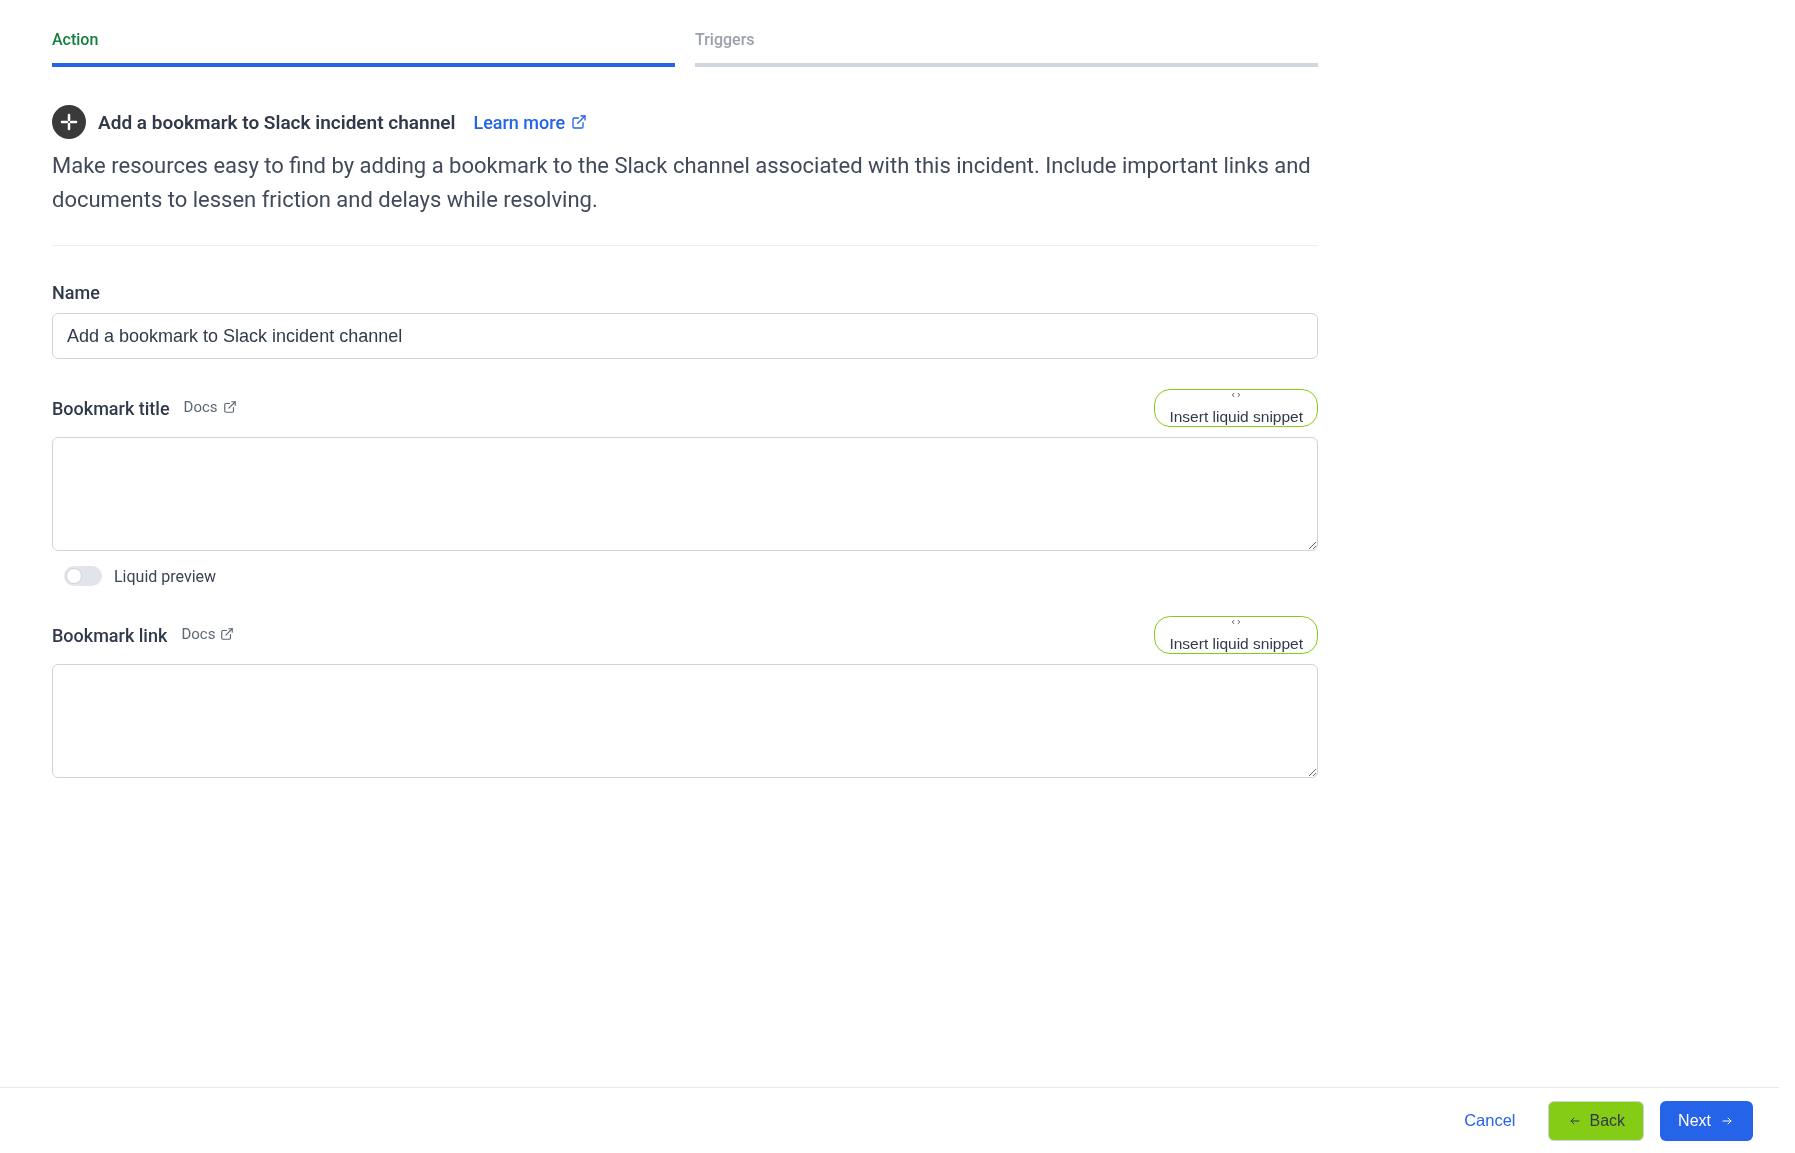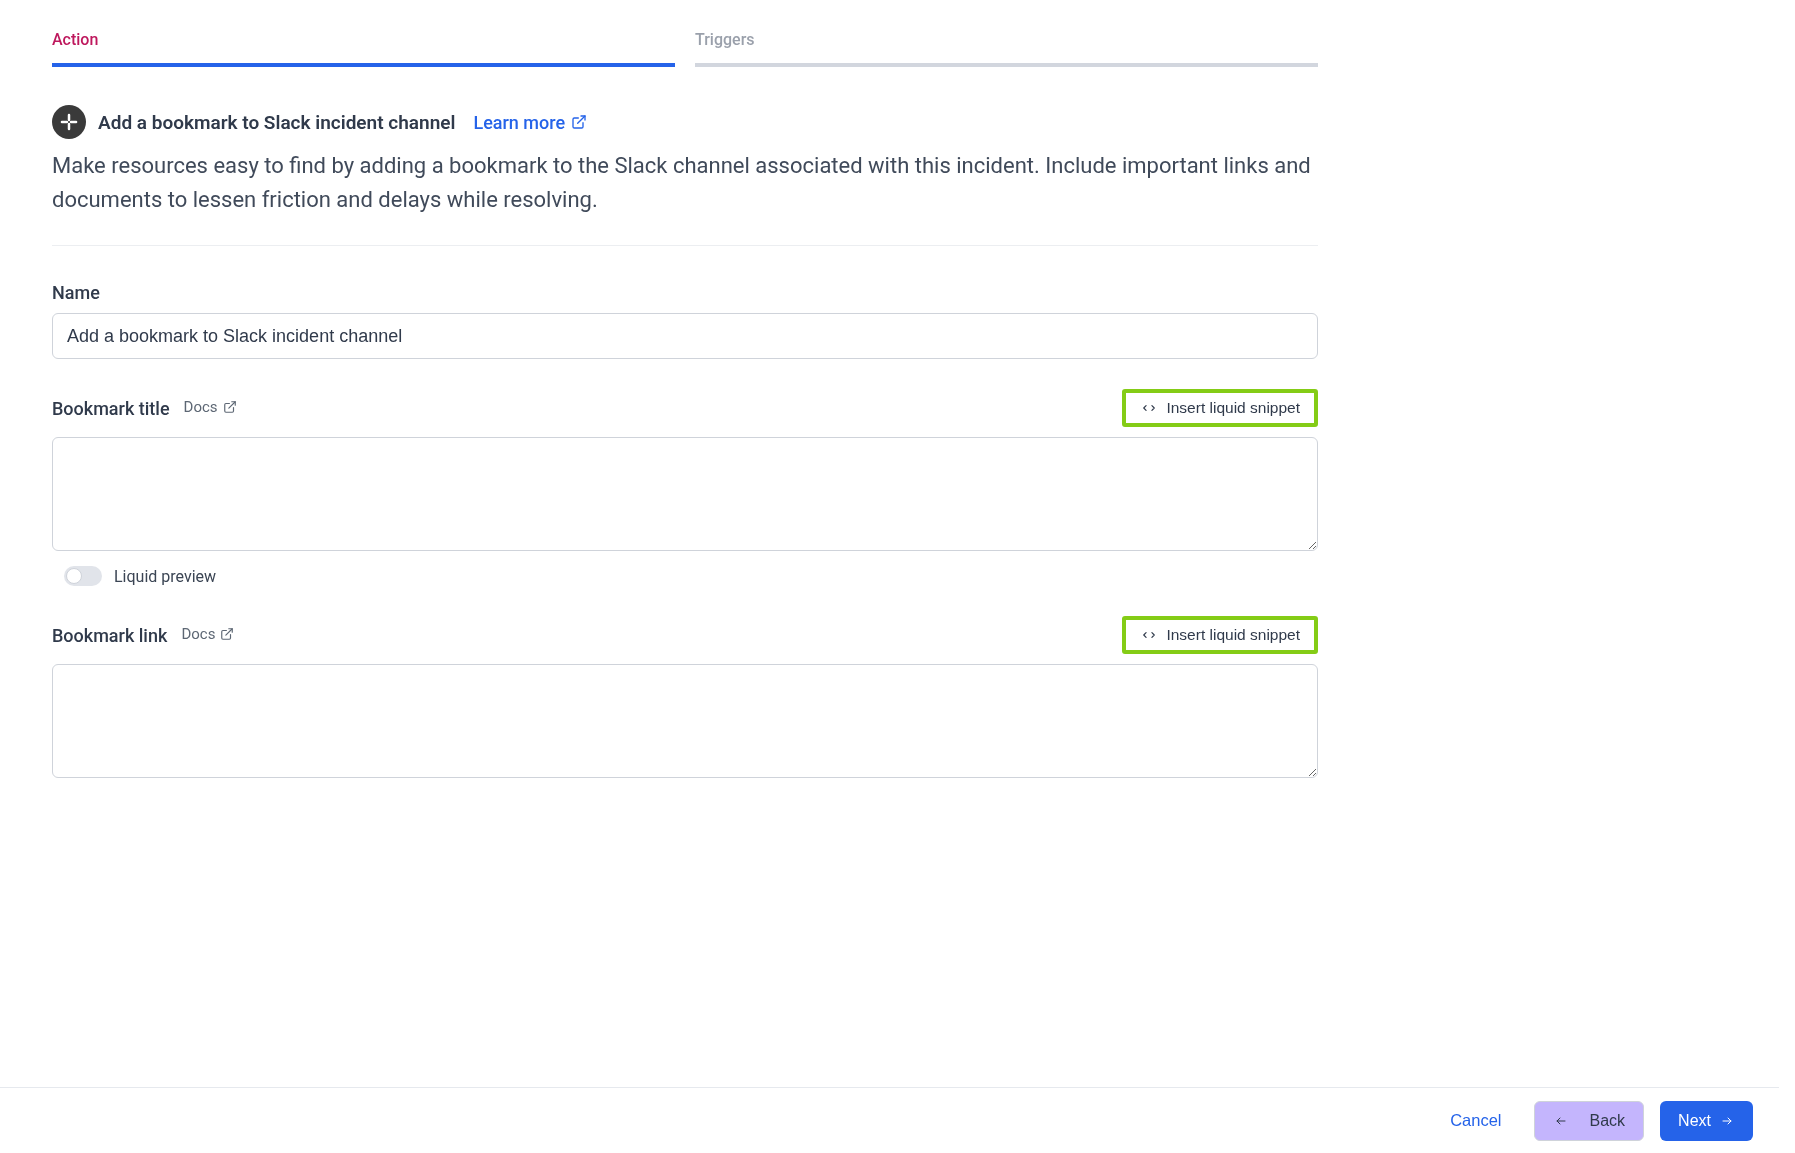--- a/index.html
+++ b/index.html
@@ -30,21 +30,21 @@
     flex: 1 1 0;
     cursor: pointer;
     padding-bottom: 14px;
     position: relative;
     border-bottom: 4px solid #d2d6de;
     font-size: 16px;
     color: #9aa0ab;
     font-weight: 500;
   }
   .tab.active {
-    color: #be185d;
+    color: #15803d;
     border-bottom-color: #2563e9;
   }
   .action-header {
     display: flex;
     align-items: center;
     gap: 12px;
     margin-bottom: 10px;
   }
   .slack-icon {
     width: 34px;
@@ -128,28 +128,29 @@
     font-size: 17px;
     color: #303a4b;
     padding: 12px 14px;
     outline: none;
     resize: vertical;
   }
   .snippet-btn {
     display: inline-flex;
     align-items: center;
     gap: 8px;
-    border: 4px solid #84cc16;
+    border: 1px solid #84cc16;
     background: #fff;
-    border-radius: 3px;
+    border-radius: 16px;
     height: 38px;
     padding: 0 14px;
     font-size: 15.5px;
     color: #303a4b;
     cursor: pointer;
+    flex-direction: column;
   }
   .snippet-btn svg { width: 18px; height: 14px; stroke: #303a4b; }
   .toggle-row {
     display: flex;
     align-items: center;
     gap: 12px;
     margin-top: 11px;
     padding-left: 12px;
   }
   .toggle {
@@ -194,22 +195,22 @@
     border: none;
     font-size: 16.5px;
     font-weight: 500;
     color: #2563e9;
     cursor: pointer;
     padding: 10px 16px;
   }
   .btn-secondary {
     display: inline-flex;
     align-items: center;
-    gap: 21px;
-    background: #c4b5fd;
+    gap: 7px;
+    background: #84cc16;
     border: 1px solid #cfd3da;
     border-radius: 6px;
     font-size: 16px;
     color: #303a4b;
     padding: 10px 18px;
     cursor: pointer;
     font-weight: 500;
   }
   .btn-secondary svg { width: 16px; height: 12px; stroke: #303a4b; }
   .btn-primary {

